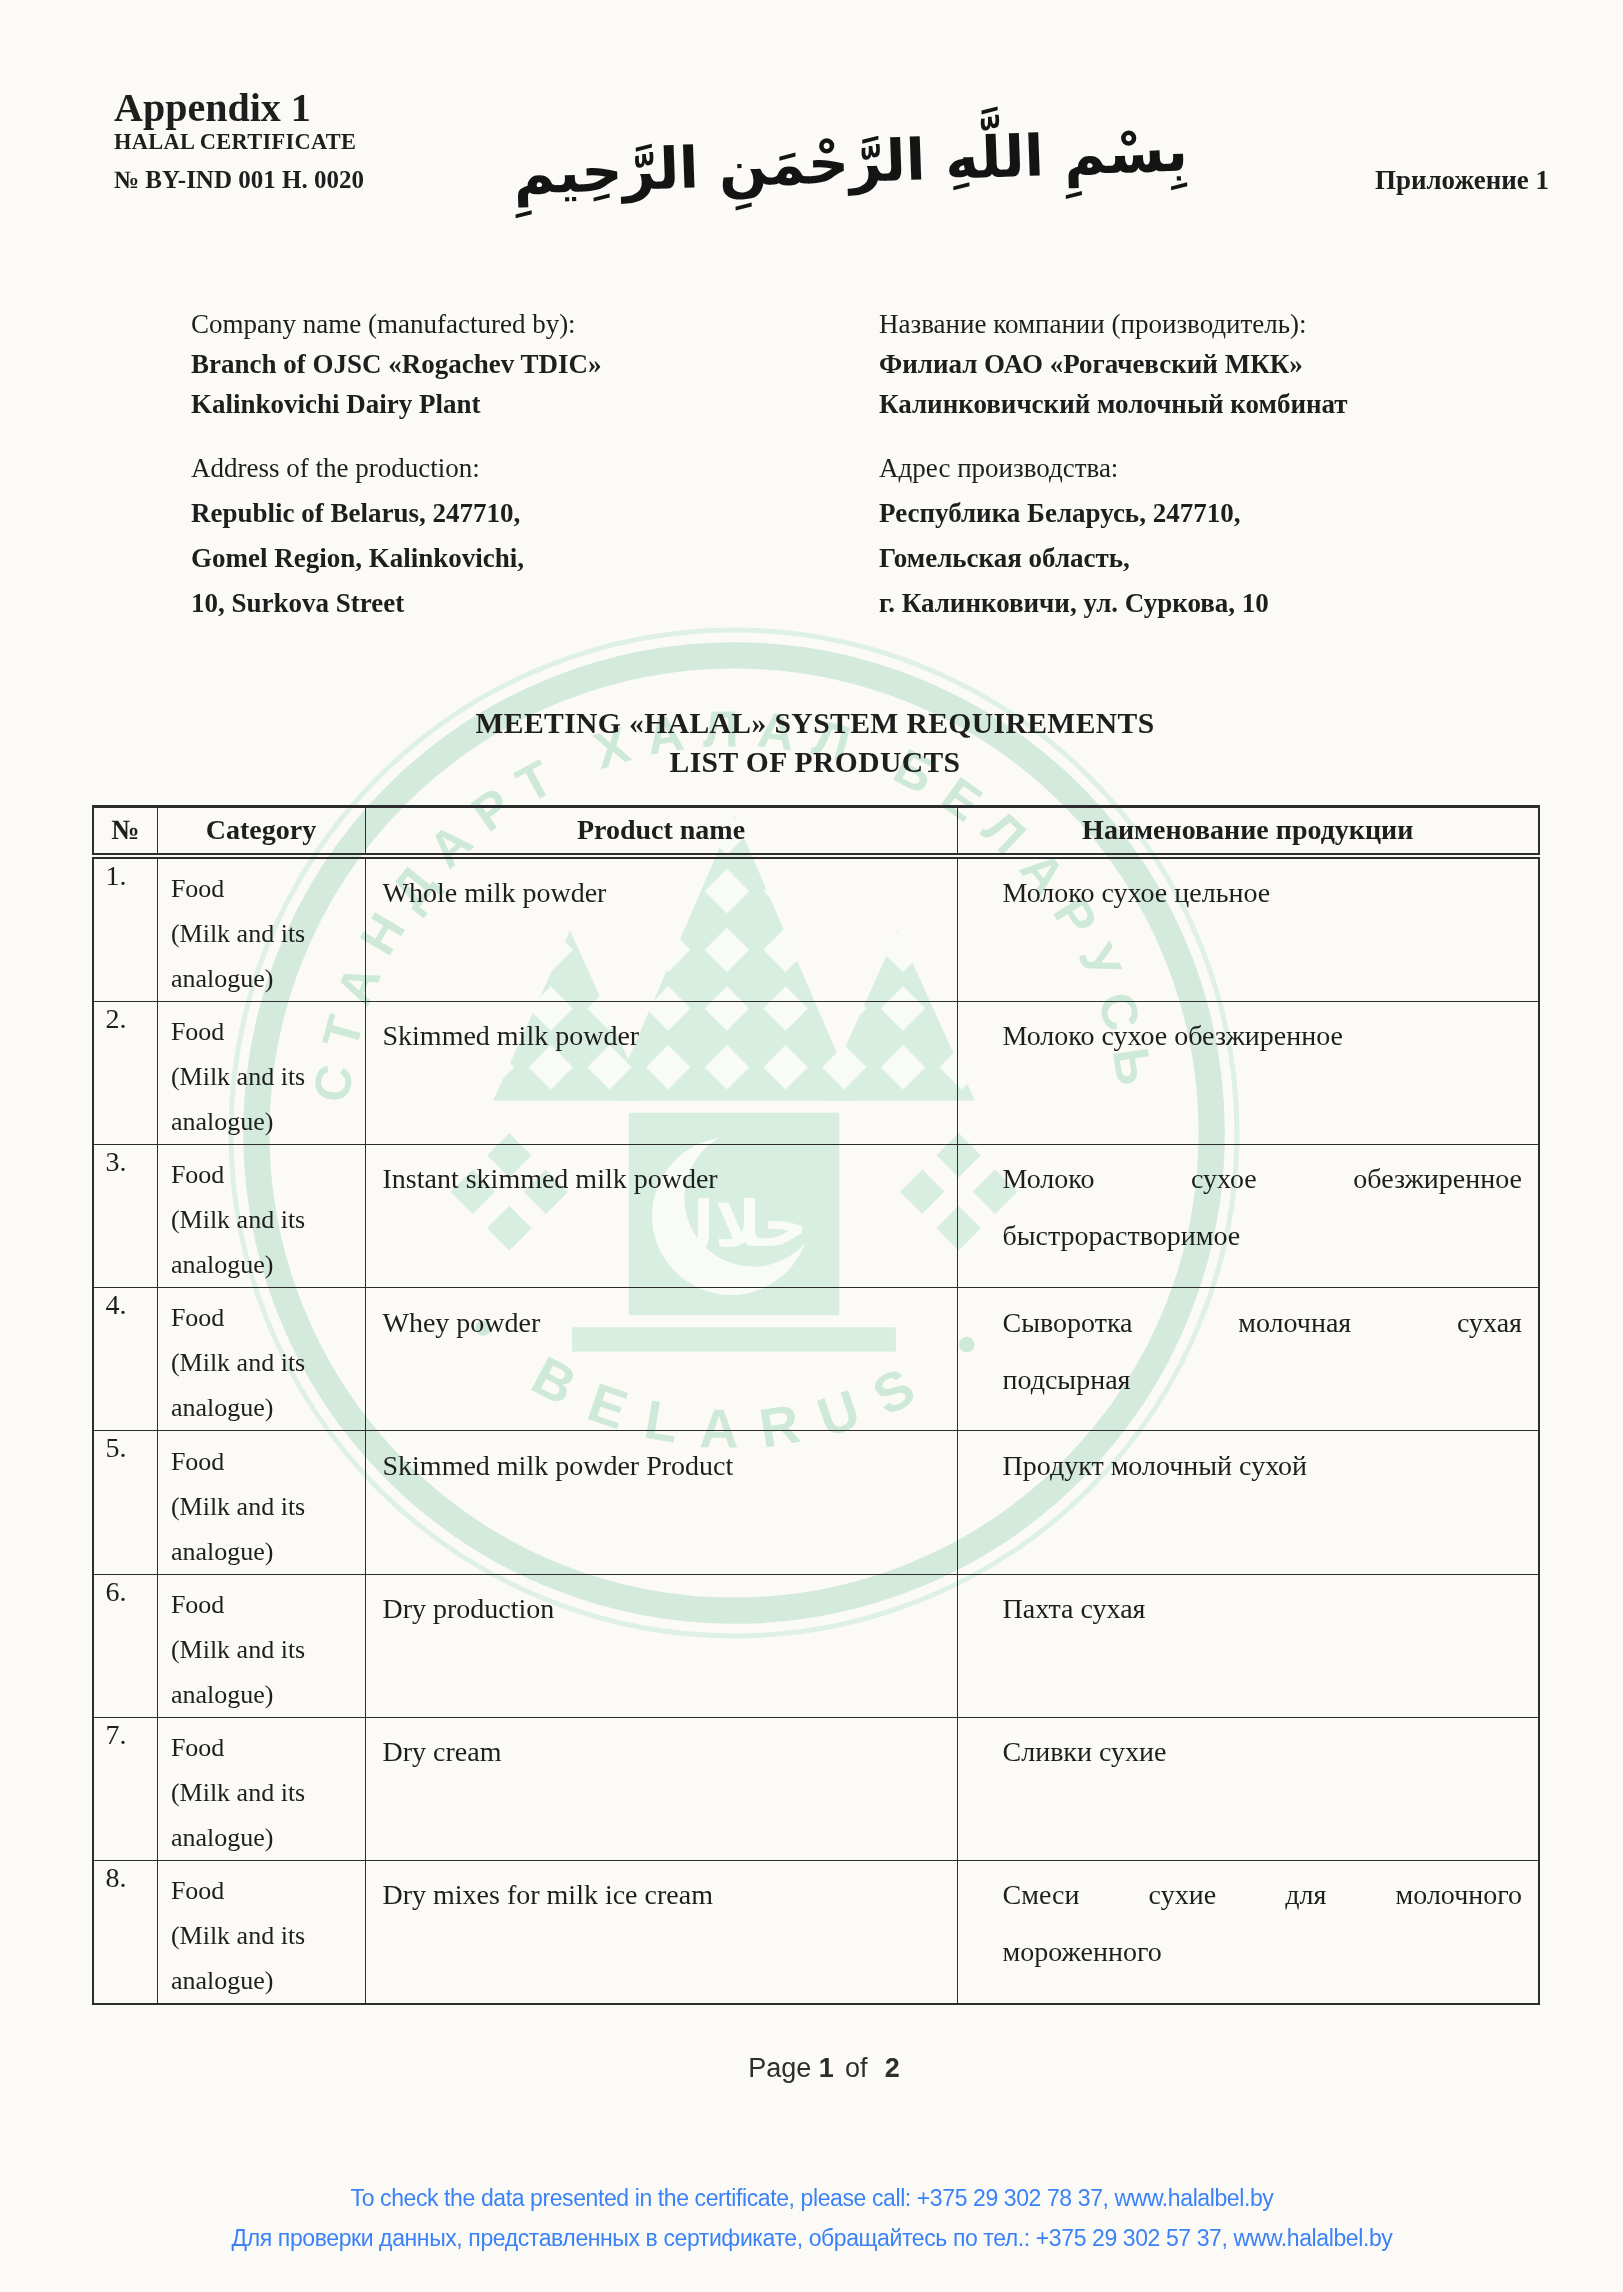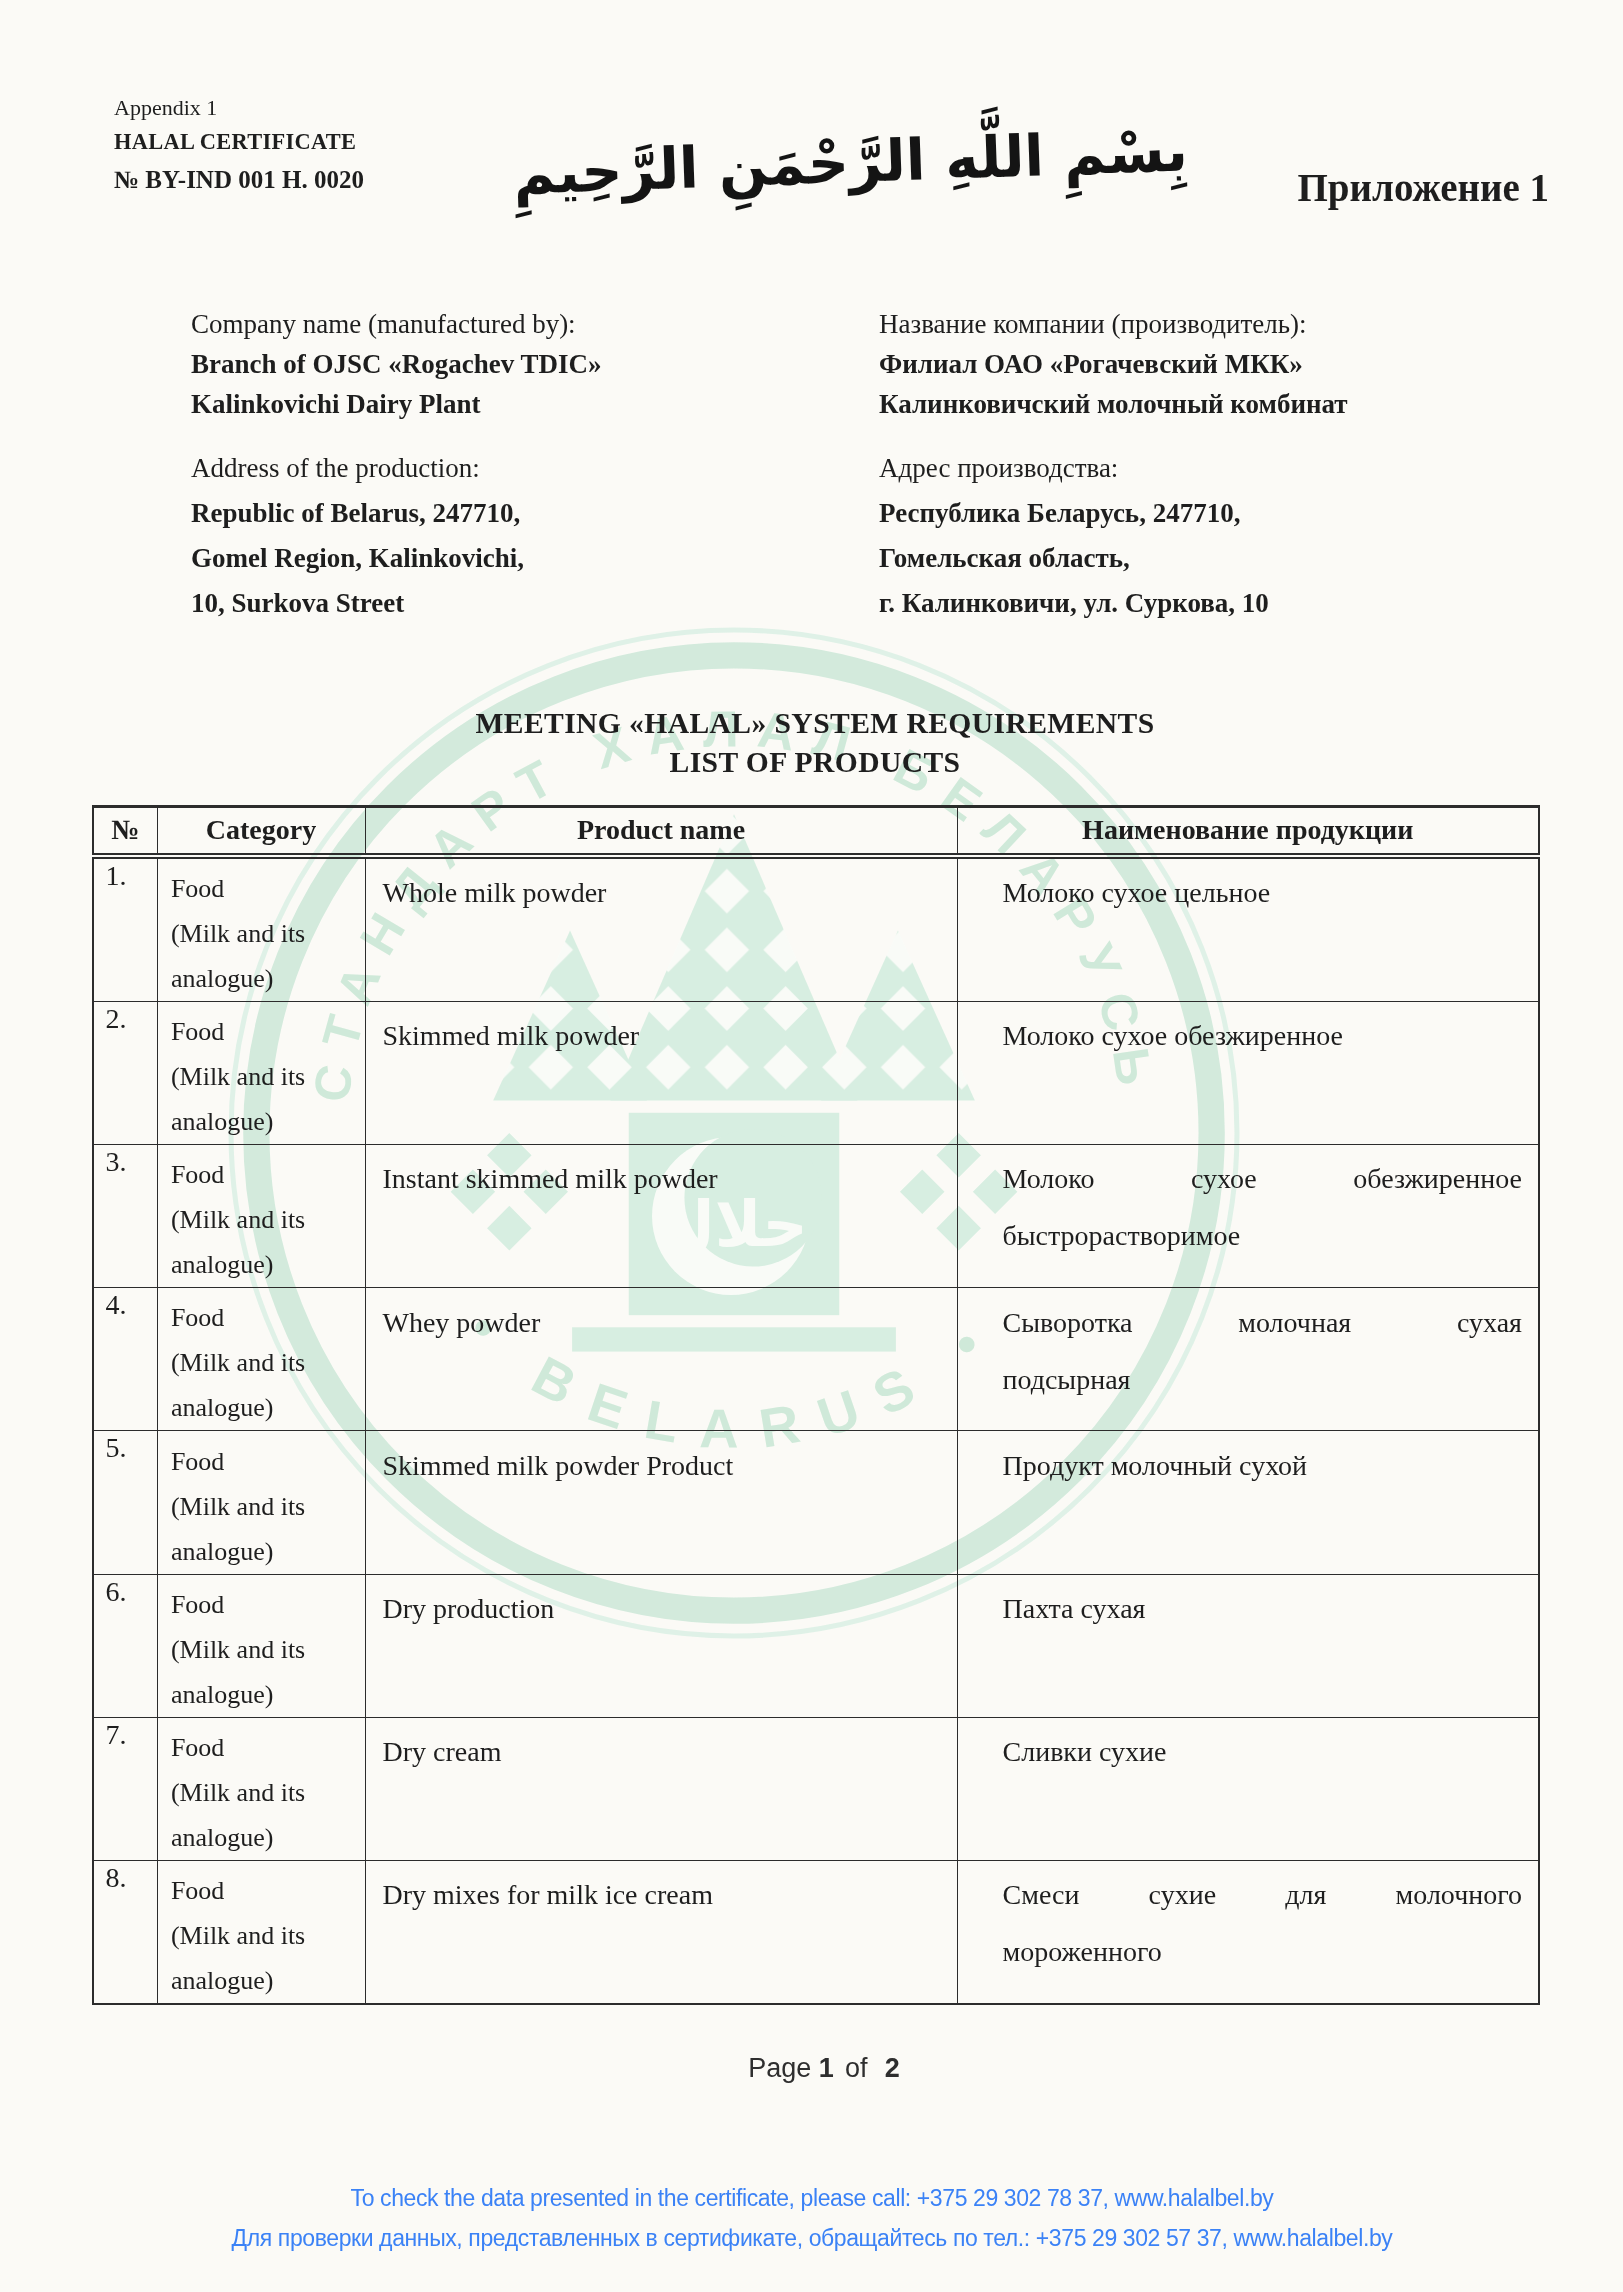--- a/index.html
+++ b/index.html
@@ -21,35 +21,35 @@
     position: absolute;
     left: 228px; top: 627px;
     width: 1012px; height: 1012px;
     opacity: 0.9;
     z-index: 0;
   }
   .content { position: relative; z-index: 1; }
 
   
   .appendix-block { position: absolute; left: 114px; top: 89px; }
-  .appendix-title { font-size: 22px; font-weight: normal; line-height: 38px; }
+  .appendix-title { font-size: 40px; font-weight: bold; line-height: 38px; }
   .appendix-sub   { font-size: 22.4px; font-weight: bold; line-height: 29.6px; letter-spacing: 0.3px; }
   .appendix-num   { font-size: 25px; font-weight: bold; margin-top: 9.9px; }
 
   .bismillah {
     position: absolute; left: 573px; top: 70px; width: 555px; height: 184px;
     display: flex; align-items: center; justify-content: center;
     font-family: "DejaVu Sans", sans-serif;
     font-size: 57px; font-weight: bold; color: #141414;
     transform: rotate(-2deg);
     white-space: nowrap;
   }
   .annex-ru {
     position: absolute; top: 165px; right: 75px;
-    font-size: 39px; font-weight: bold;
+    font-size: 27px; font-weight: bold;
   }
 
   
   .company-grid {
     position: absolute; left: 191px; top: 304px; right: 63px;
     display: grid; grid-template-columns: 688px 1fr;
   }
   .company-col { font-size: 27px; line-height: 40px; }
   .company-label { font-weight: normal; }
   .company-bold { font-weight: bold; }

